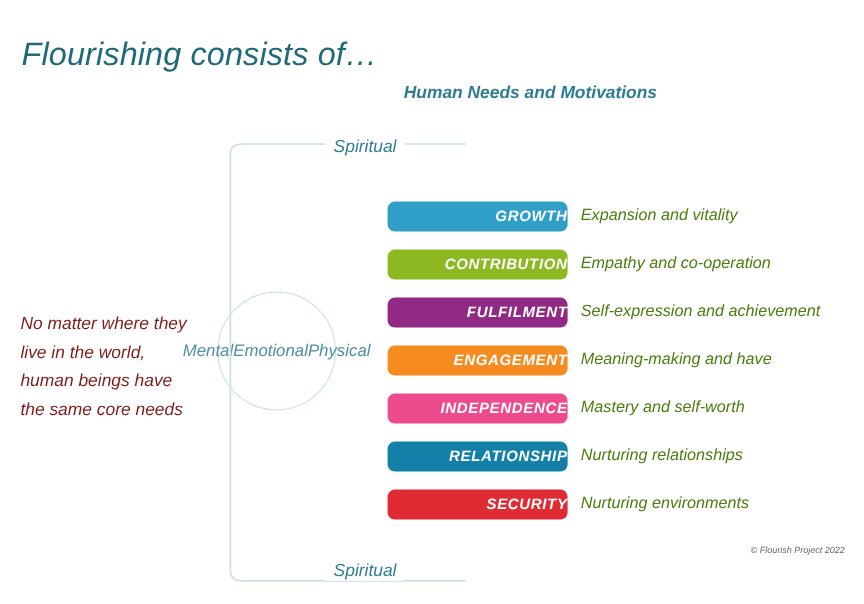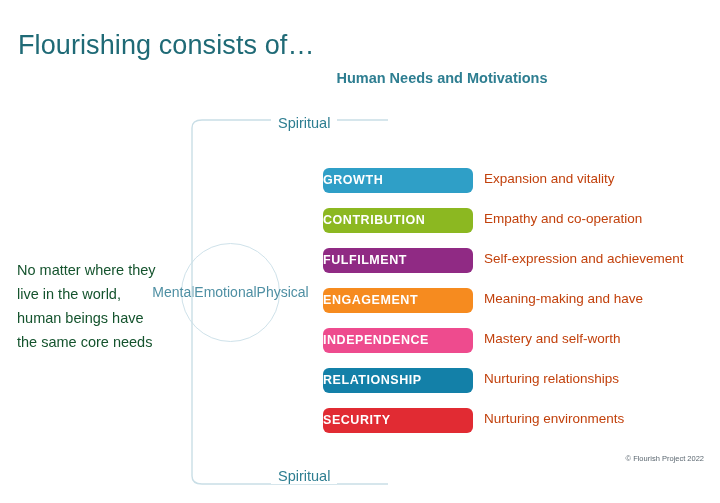--- a/index.html
+++ b/index.html
@@ -11,20 +11,21 @@
     height: 503px;
     background: #ffffff;
     font-family: "Liberation Sans", sans-serif;
     overflow: hidden;
     position: relative;
   }
   #slide {
     position: relative;
     width: 720px;
     height: 503px;
+    font-style: italic;
   }
 
   
   #page-title {
     position: absolute;
     left: 18px;
     top: 12px;
     font-size: 27px;
     font-weight: 400;
     letter-spacing: 0.1px;
@@ -44,21 +45,21 @@
   }
 
   
   #core-needs-statement {
     position: absolute;
     left: 17px;
     top: 243px;
     width: 150px;
     font-size: 14.5px;
     line-height: 24px;
-    color: #14532d;
+    color: #7f1d1d;
   }
 
   
   #center-circle {
     position: absolute;
     left: 181px;
     top: 243px;
     width: 99px;
     height: 99px;
     border: 1.4px solid #CFE2EA;
@@ -119,36 +120,36 @@
   }
   .need-pill {
     position: absolute;
     left: 0;
     top: 0;
     width: 150px;
     height: 25px;
     border-radius: 6px;
     display: flex;
     align-items: center;
-    justify-content: flex-start;
+    justify-content: flex-end;
     box-sizing: border-box;
   }
   .need-pill-label {
     font-size: 12.5px;
     font-weight: 600;
     letter-spacing: 0.55px;
     color: #ffffff;
     line-height: 1;
   }
   .need-desc {
     position: absolute;
     left: 161px;
     top: 3px;
     font-size: 13.5px;
-    color: #c2410c;
+    color: #4d7c0f;
     white-space: nowrap;
   }
 
   
   #copyright {
     position: absolute;
     right: 16px;
     top: 454px;
     font-size: 7.5px;
     color: #5B6770;

